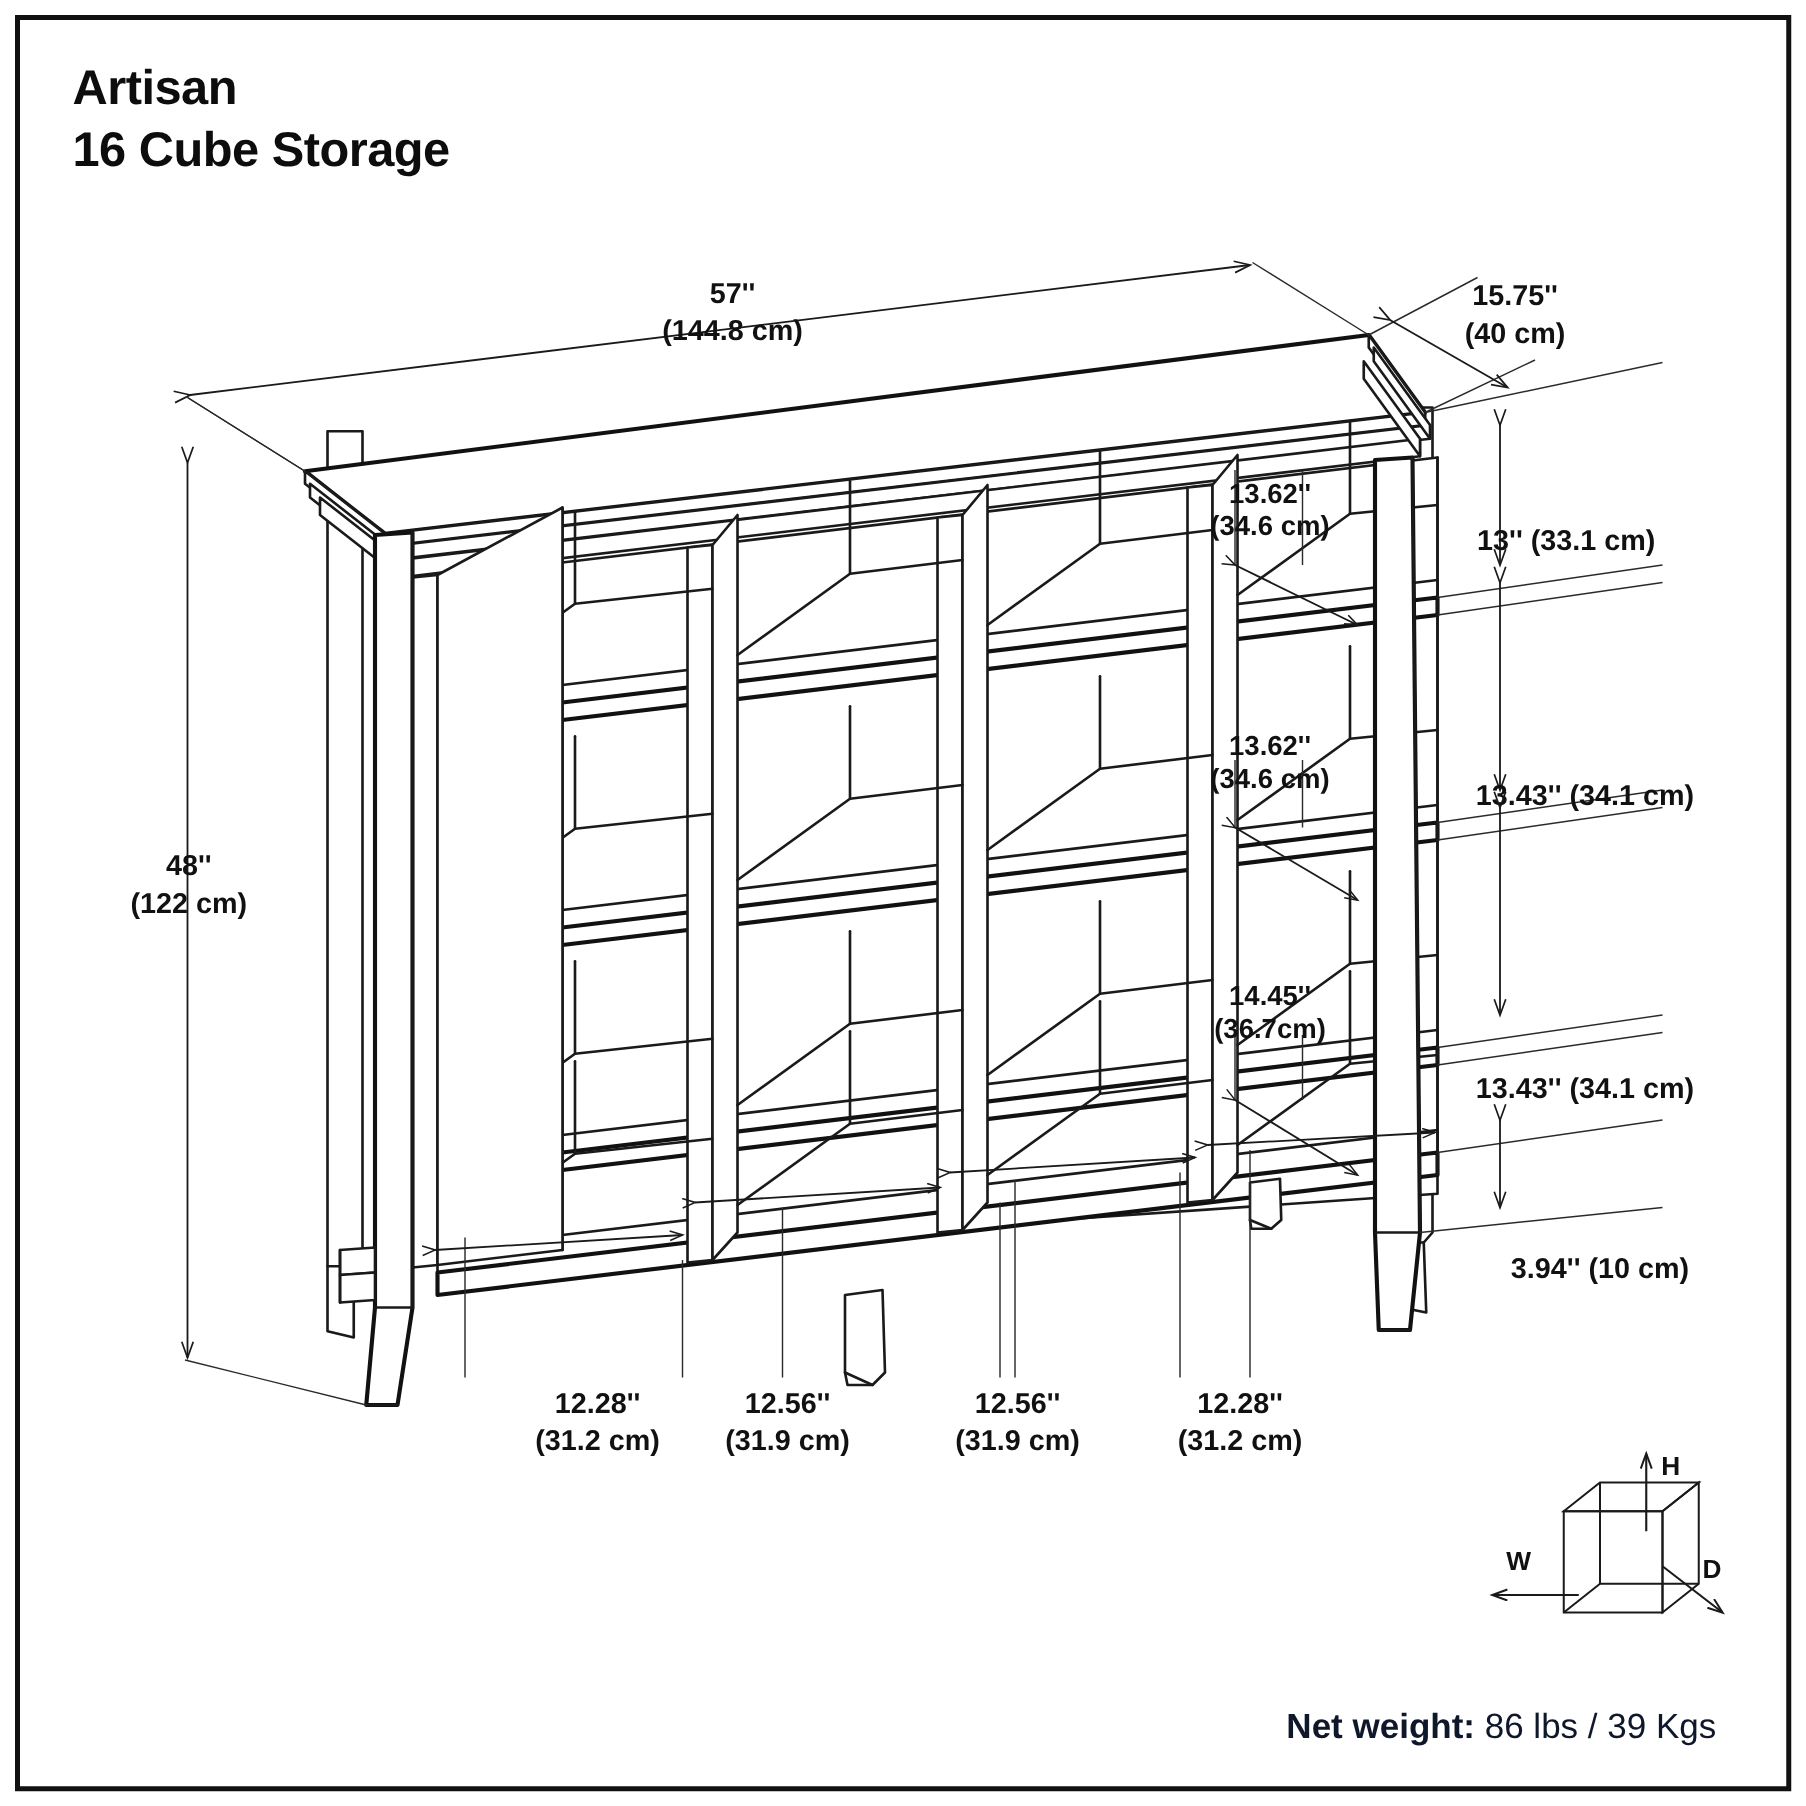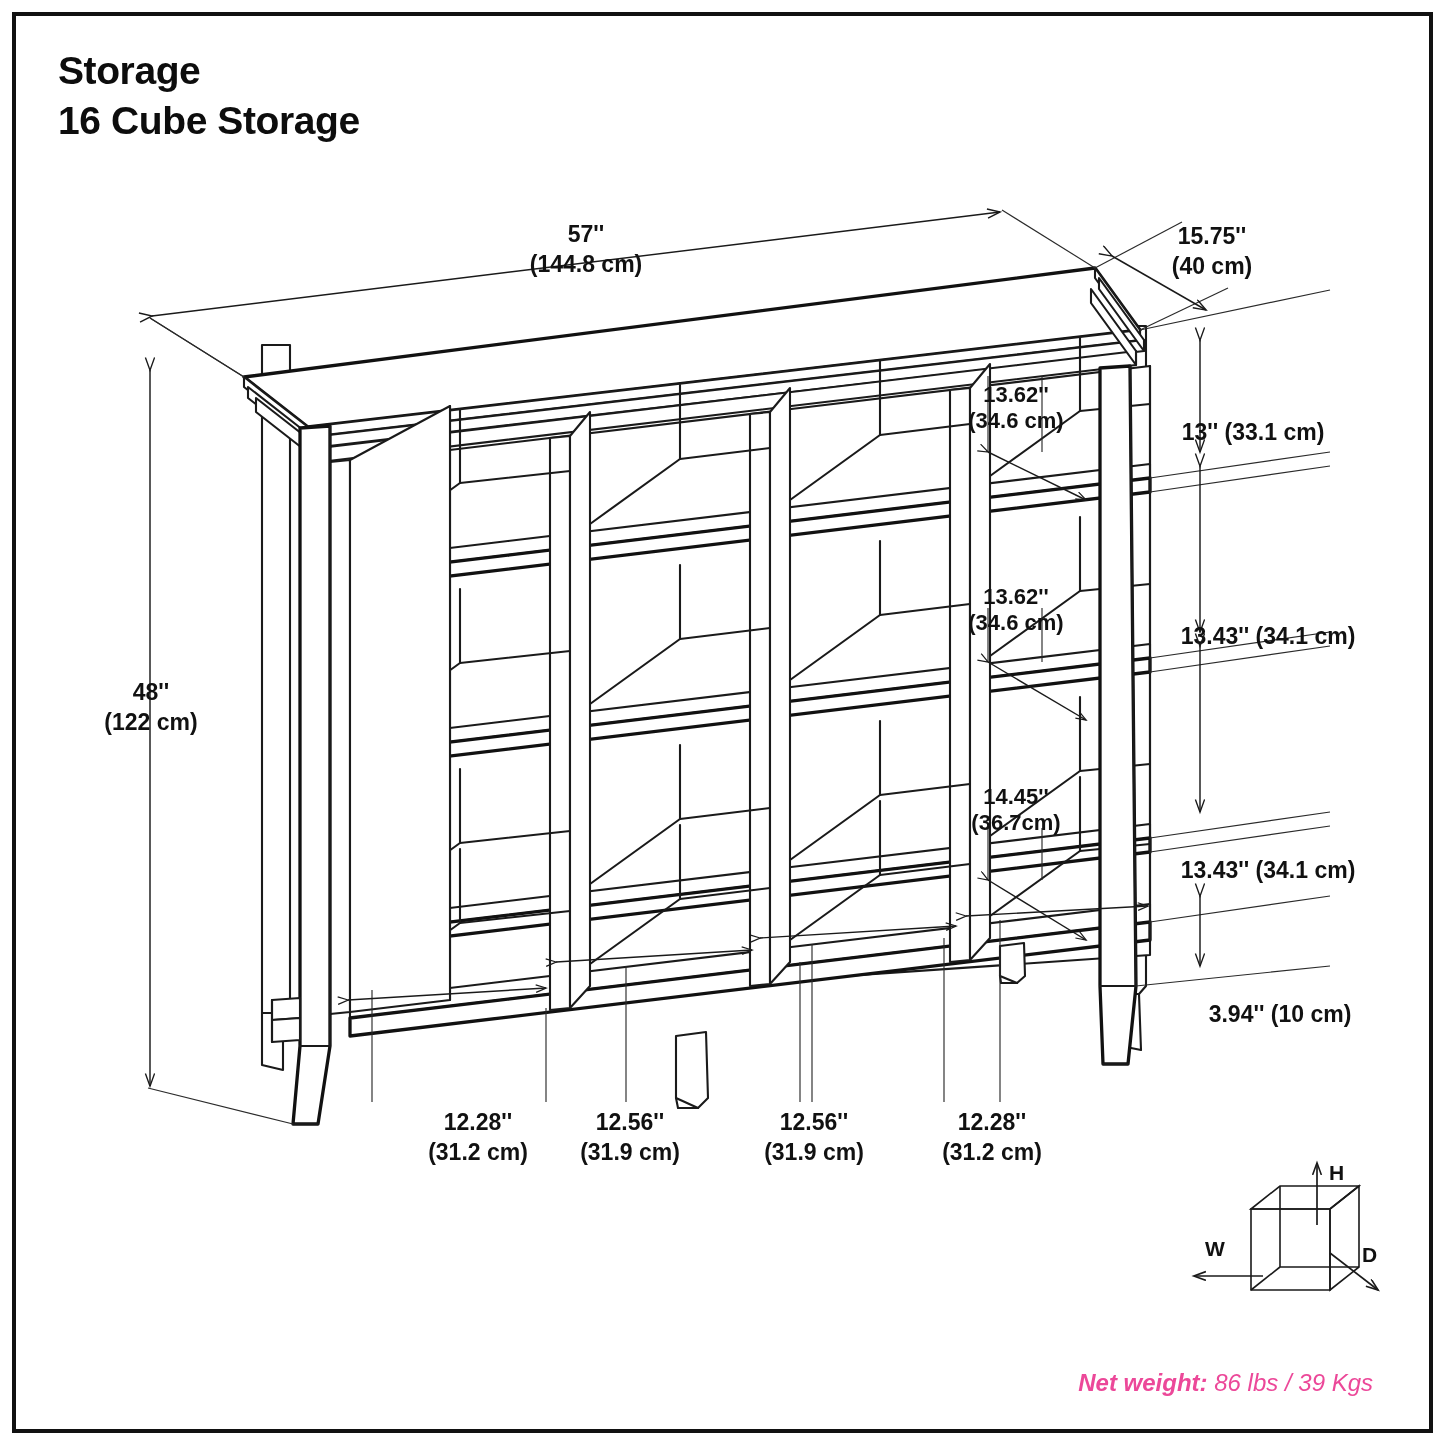--- a/index.html
+++ b/index.html
@@ -35,24 +35,23 @@
     font-size: 39px;
     font-weight: bold;
     line-height: 1.28;
     letter-spacing: -0.4px;
     white-space: nowrap;
   }
   #weight-block {
     position: absolute;
     right: 72px;
     bottom: 48px;
-    font-size: 24px;
-    color: #ec4899;
+    font-size: 28px;
+    color: #0f172a;
     white-space: nowrap;
-    font-style: italic;
   }
   #weight-block .wlabel {
     font-weight: bold;
   }
   #drawing {
     position: absolute;
     left: 0;
     top: 0;
   }
   svg text {
@@ -104,21 +103,21 @@
   }
 </style>
 </head>
 <body>
 
 <div id="page">
 
   <div id="frame-border"></div>
 
   <div id="title-block">
-    <div class="title-line">Storage</div>
+    <div class="title-line">Artisan</div>
     <div class="title-line">16 Cube Storage</div>
   </div>
 
   <svg id="drawing" width="1445" height="1445" viewBox="0 0 1445 1445">
 
     <defs>
       <marker id="ar" markerWidth="16" markerHeight="16" refX="13.2" refY="5.2" orient="auto" markerUnits="userSpaceOnUse">
         <path d="M0.6,0.6 L13.4,5.2 L0.6,9.8" fill="none" stroke="#1a1a1a" stroke-width="1.35"></path>
       </marker>
       <marker id="arS" markerWidth="13" markerHeight="13" refX="10.6" refY="4.3" orient="auto" markerUnits="userSpaceOnUse">

